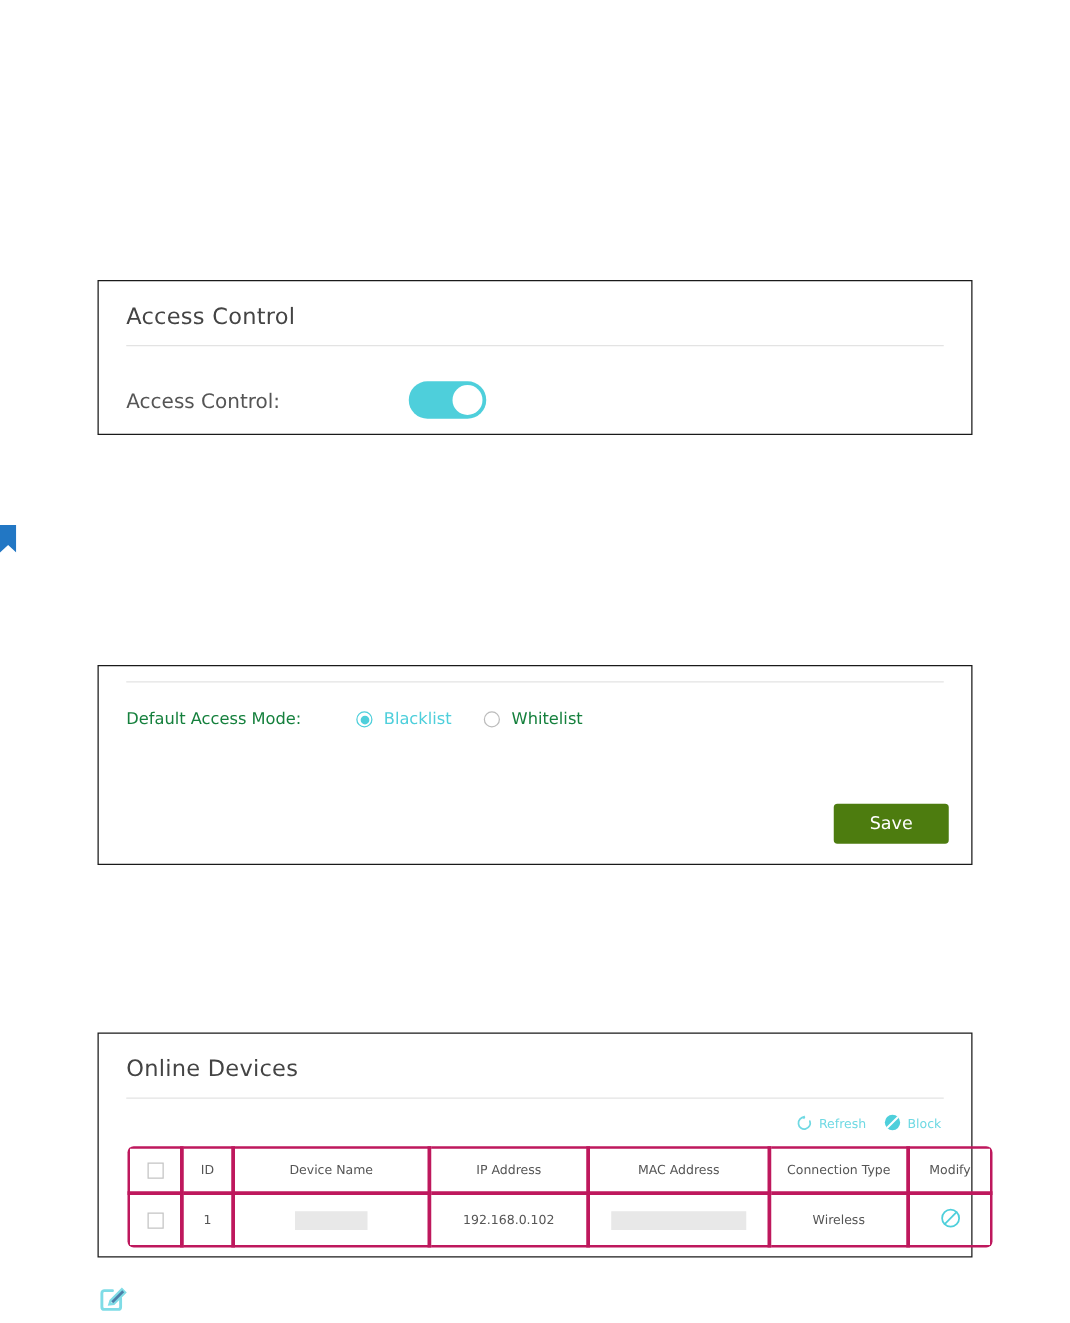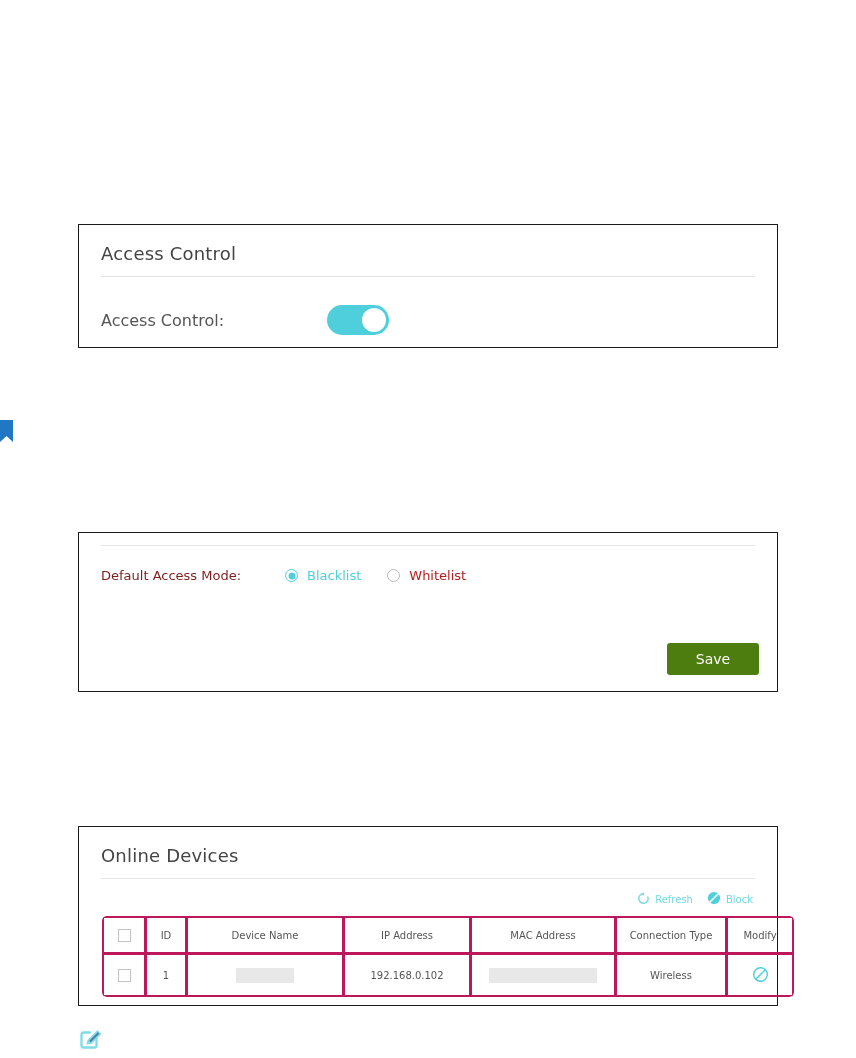--- a/index.html
+++ b/index.html
@@ -88,21 +88,21 @@
     width: 700px;
     height: 160px;
   }
   .am-row {
     display: flex;
     align-items: center;
     padding: 22px 0 0 22px;
   }
   .am-label {
     font-size: 13px;
-    color: #7f1d1d;
+    color: #15803d;
     width: 184px;
   }
   .radio-opt {
     display: flex;
     align-items: center;
     margin-right: 26px;
     cursor: pointer;
   }
   .radio {
     width: 13px;
@@ -124,21 +124,21 @@
     left: 50%;
     top: 50%;
     transform: translate(-50%, -50%);
     width: 7px;
     height: 7px;
     border-radius: 50%;
     background: #4ecfdb;
   }
   .radio-text {
     font-size: 13px;
-    color: #b91c1c;
+    color: #15803d;
   }
   .radio-text.sel {
     color: #4ecfdb;
   }
   .save-wrap {
     position: absolute;
     right: 18px;
     bottom: 16px;
   }
   .btn-save {

